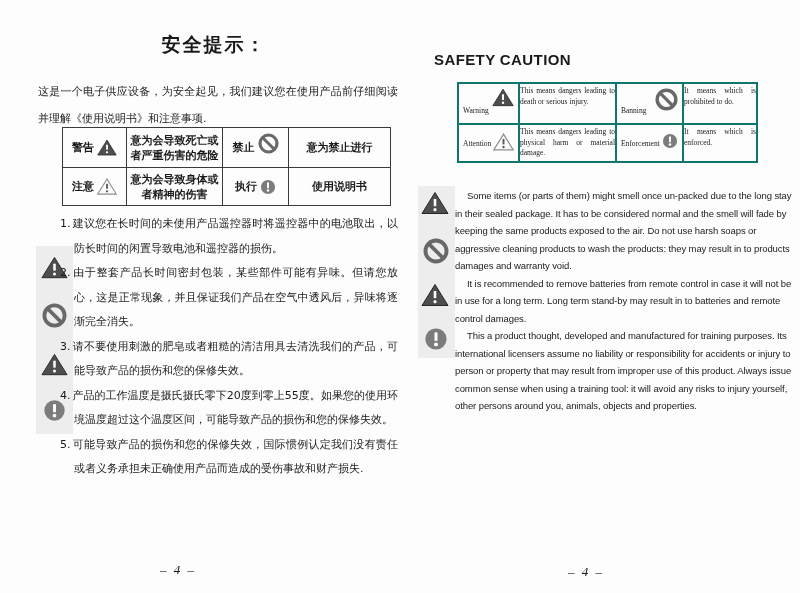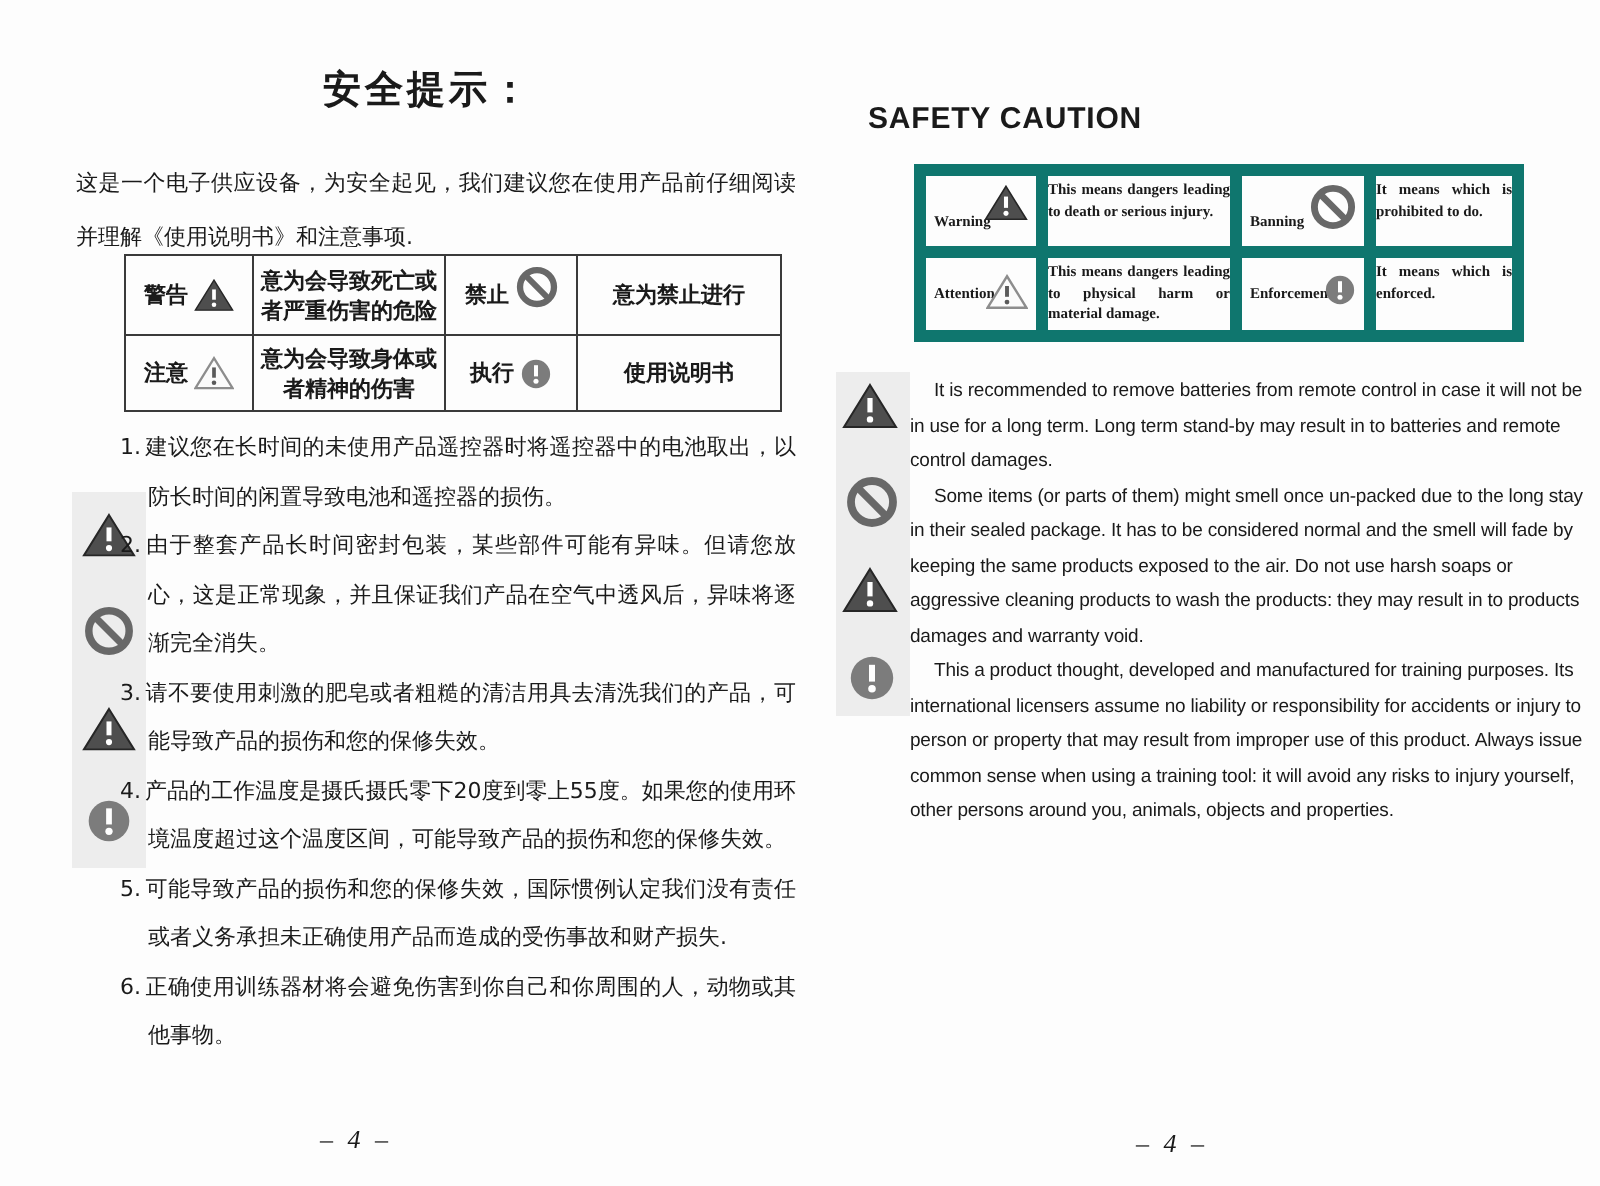--- a/index.html
+++ b/index.html
@@ -58,21 +58,21 @@
     position: absolute; left: 434px; top: 51px;
     font-family: "Liberation Sans", "DejaVu Sans", sans-serif;
     font-size: 15px; font-weight: bold; letter-spacing: 0.4px;
   }
   table.en-table {
     position: absolute; left: 457px; top: 82px;
     border-collapse: collapse; table-layout: fixed;
     font-family: "Liberation Serif", "DejaVu Serif", serif;
     font-size: 7.5px; line-height: 10.5px;
   }
-  table.en-table td { border: 6px solid #0f766e; vertical-align: top; padding: 2px 0; font-weight: bold; }
+  table.en-table td { border: 2px solid #0f766e; vertical-align: top; padding: 2px 0; }
   table.en-table tr.r1 td { height: 41px; }
   table.en-table tr.r2 td { height: 38px; }
   .en-c1 { width: 61px; } .en-c2 { width: 97px; }
   .en-c3 { width: 67px; } .en-c4 { width: 74px; }
   td.en-term { position: relative; }
   td.en-term .label { position: absolute; left: 4px; bottom: 7px; white-space: nowrap; }
   td.en-term .ticon { position: absolute; right: 4px; top: 4px; }
   tr.r2 td.en-term .label { bottom: 12px; }
   tr.r2 td.en-term .ticon { top: 8px; }
   td.en-desc { text-align: justify; }
@@ -188,21 +188,20 @@
         <circle cx="12" cy="17.4" r="1.9" fill="#ffffff"></circle>
       </svg>
     </span>
 
   <div class="cn-list">
     <div class="cn-item"><span class="num">1.</span><span>建议您在长时间的未使用产品遥控器时将遥控器中的电池取出，以防长时间的闲置导致电池和遥控器的损伤。</span></div>
     <div class="cn-item"><span class="num">2.</span><span>由于整套产品长时间密封包装，某些部件可能有异味。但请您放心，这是正常现象，并且保证我们产品在空气中透风后，异味将逐渐完全消失。</span></div>
     <div class="cn-item"><span class="num">3.</span><span>请不要使用刺激的肥皂或者粗糙的清洁用具去清洗我们的产品，可能导致产品的损伤和您的保修失效。</span></div>
     <div class="cn-item"><span class="num">4.</span><span>产品的工作温度是摄氏摄氏零下20度到零上55度。如果您的使用环境温度超过这个温度区间，可能导致产品的损伤和您的保修失效。</span></div>
     <div class="cn-item"><span class="num">5.</span><span>可能导致产品的损伤和您的保修失效，国际惯例认定我们没有责任或者义务承担未正确使用产品而造成的受伤事故和财产损失.</span></div>
-    <div class="cn-item"><span class="num">6.</span><span>正确使用训练器材将会避免伤害到你自己和你周围的人，动物或其他事物。</span></div>
   </div>
 
   <div class="pgnum" style="left:160px;top:562px">– 4 –</div>
 
   <div class="en-title">SAFETY CAUTION</div>
 
   <table class="en-table">
     <tbody>
         <tr class="r1">
       <td class="en-c1 en-term">
@@ -277,20 +276,20 @@
     </span>
   <span class="micon" style="left:424px;top:327px;width:24px">
       <svg viewBox="0 0 24 24">
         <circle cx="12" cy="12" r="10.6" fill="#7c7c7c"></circle>
         <path d="M12 5.4 L12 13.8" stroke="#ffffff" stroke-width="3"></path>
         <circle cx="12" cy="17.4" r="1.9" fill="#ffffff"></circle>
       </svg>
     </span>
 
   <div class="en-body">
+    <p>Some items (or parts of them) might smell once un-packed due to the long stay in their sealed package. It has to be considered normal and the smell will fade by keeping the same products exposed to the air. Do not use harsh soaps or aggressive cleaning products to wash the products: they may result in to products damages and warranty void.</p>
     <p>It is recommended to remove batteries from remote control in case it will not be in use for a long term. Long term stand-by may result in to batteries and remote control damages.</p>
-    <p>Some items (or parts of them) might smell once un-packed due to the long stay in their sealed package. It has to be considered normal and the smell will fade by keeping the same products exposed to the air. Do not use harsh soaps or aggressive cleaning products to wash the products: they may result in to products damages and warranty void.</p>
     <p>This a product thought, developed and manufactured for training purposes. Its international licensers assume no liability or responsibility for accidents or injury to person or property that may result from improper use of this product. Always issue common sense when using a training tool: it will avoid any risks to injury yourself, other persons around you, animals, objects and properties.</p>
   </div>
 
   <div class="pgnum" style="left:568px;top:564px">– 4 –</div>
 
 </div>
 
 </body></html>

